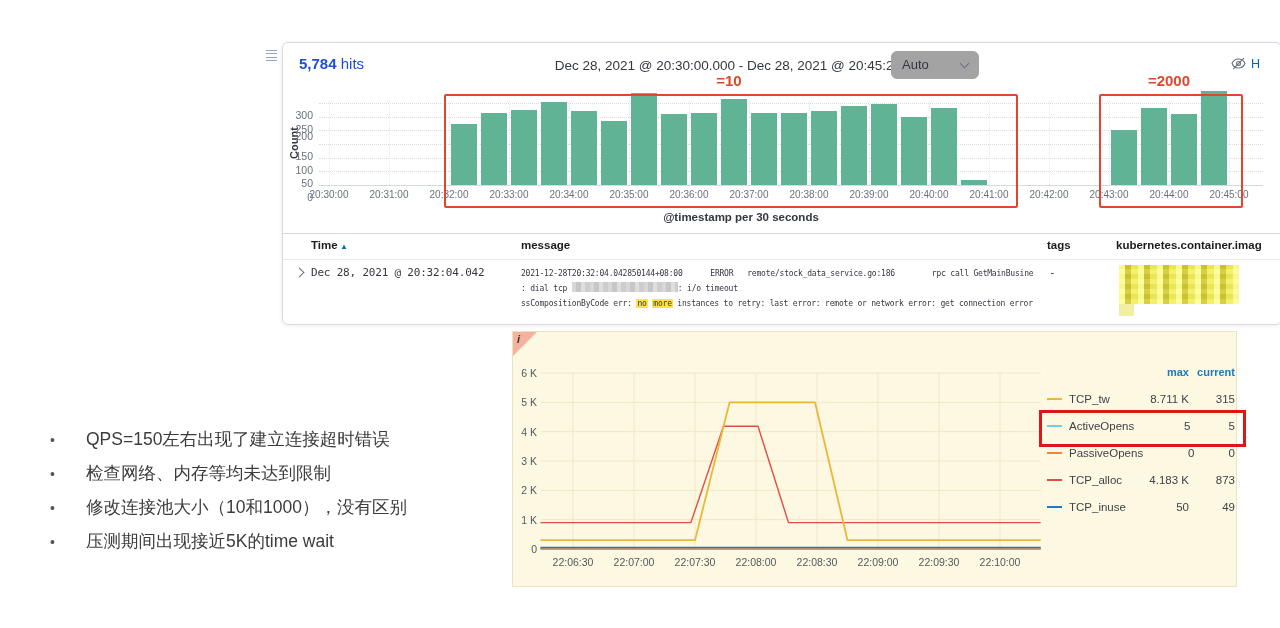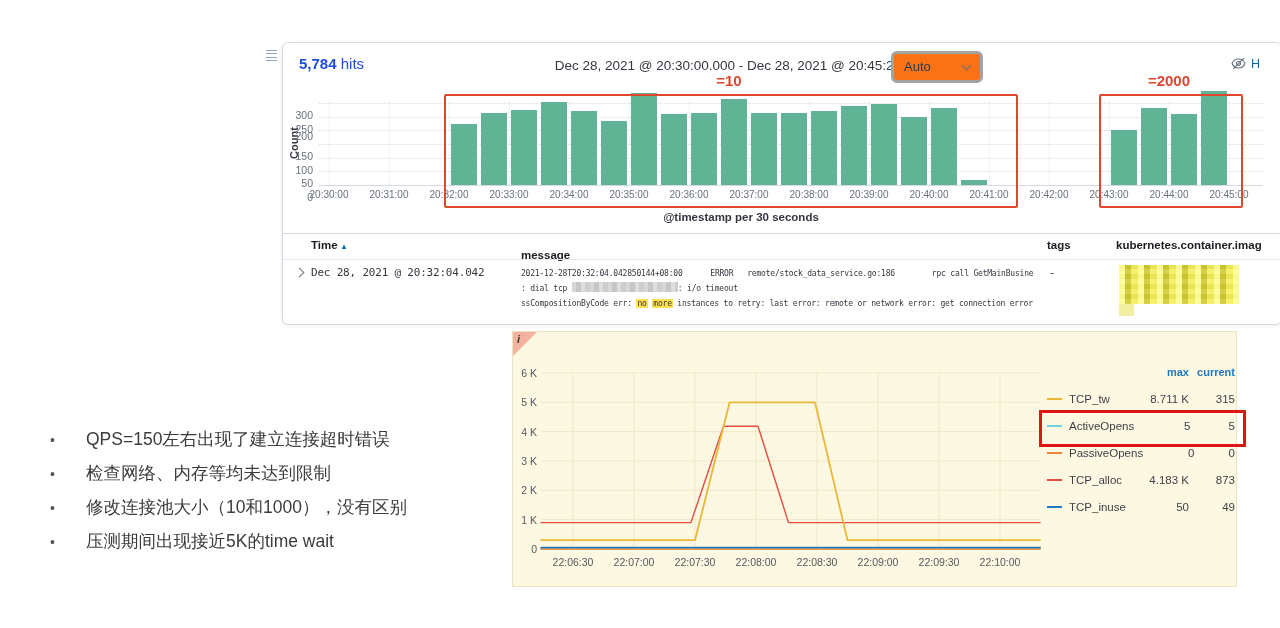--- a/index.html
+++ b/index.html
@@ -11,22 +11,22 @@
   .drag-handle i{display:block;height:0;border-top:1.6px solid #8fa5c8;margin-bottom:2.4px;}
 
   
   .kcard{position:absolute;left:282px;top:42px;width:998px;height:281px;background:#fff;
          border:1px solid #d3dae6;border-radius:6px;box-shadow:0 1px 5px rgba(0,0,0,.07);
          overflow:hidden;}
   .hits{position:absolute;left:16px;top:12px;font-size:15px;color:#1d4ed8;}
   .hits b{font-weight:700;}
   .trange{position:absolute;left:238px;top:15px;width:440px;text-align:center;
           font-size:13.5px;font-weight:500;color:#343741;}
-  .autosel{position:absolute;left:608px;top:8px;width:86px;height:26px;background:#f97316;
-           border:3px solid #a3a3a3;border-radius:6px;cursor:pointer;}
+  .autosel{position:absolute;left:608px;top:8px;width:86px;height:26px;background:#a3a3a3;
+           border:1px solid #a3a3a3;border-radius:6px;cursor:pointer;}
   .autosel .val{position:absolute;left:10px;top:5px;font-size:13px;color:#343741;}
   .chev{display:inline-block;width:6px;height:6px;border-right:1.5px solid #69707d;
         border-bottom:1.5px solid #69707d;transform:rotate(45deg);}
   .autosel .chev{position:absolute;right:10px;top:8px;}
   .hidechart{position:absolute;left:948px;top:13px;display:flex;align-items:center;gap:5px;
              cursor:pointer;}
   .hidechart .hc-label{font-size:12.5px;font-weight:500;color:#006bb4;}
 
   
   .histo{position:absolute;left:0;top:0;width:100%;height:100%;}
@@ -41,21 +41,21 @@
   .annbox{position:absolute;top:51px;height:110px;border:2.5px solid #e0462d;border-radius:2px;z-index:5;}
   .annlab{position:absolute;top:29px;text-align:center;font-size:15px;font-weight:700;z-index:5;}
   .xtitle{position:absolute;left:36px;top:168px;width:844px;text-align:center;
           font-size:11.5px;font-weight:700;color:#343741;}
 
   
   .div1{position:absolute;left:0;top:190px;width:100%;border-top:1px solid #d3dae6;}
   .div2{position:absolute;left:0;top:216px;width:100%;border-top:1px solid #e6e9ed;}
   .thead{position:absolute;left:0;top:192px;width:100%;height:24px;}
   .th{position:absolute;top:4px;font-size:11.5px;font-weight:700;color:#1a1c21;white-space:nowrap;cursor:pointer;}
-  .th-time{left:28px;} .th-msg{left:238px;margin-top:10px;} .th-tags{left:764px;} .th-k8s{left:833px;}
+  .th-time{left:28px;} .th-msg{left:238px;} .th-tags{left:764px;} .th-k8s{left:833px;}
   .sort{margin-left:4px;color:#006bb4;font-size:9px;}
   .trow{position:absolute;left:0;top:218px;width:100%;height:62px;}
   .expander{position:absolute;left:13px;top:8px;width:6px;height:6px;
             border-right:1.5px solid #69707d;border-top:1.5px solid #69707d;
             transform:rotate(45deg);cursor:pointer;}
   .tcell-time{position:absolute;left:28px;top:5px;font-family:"DejaVu Sans Mono",monospace;
               font-size:11px;letter-spacing:-0.2px;color:#343741;white-space:pre;}
   .tcell-msg{position:absolute;left:238px;top:5px;width:528px;font-family:"DejaVu Sans Mono",monospace;
              font-size:8px;letter-spacing:-0.2px;color:#343741;line-height:15px;}
   .mline{white-space:pre;}

